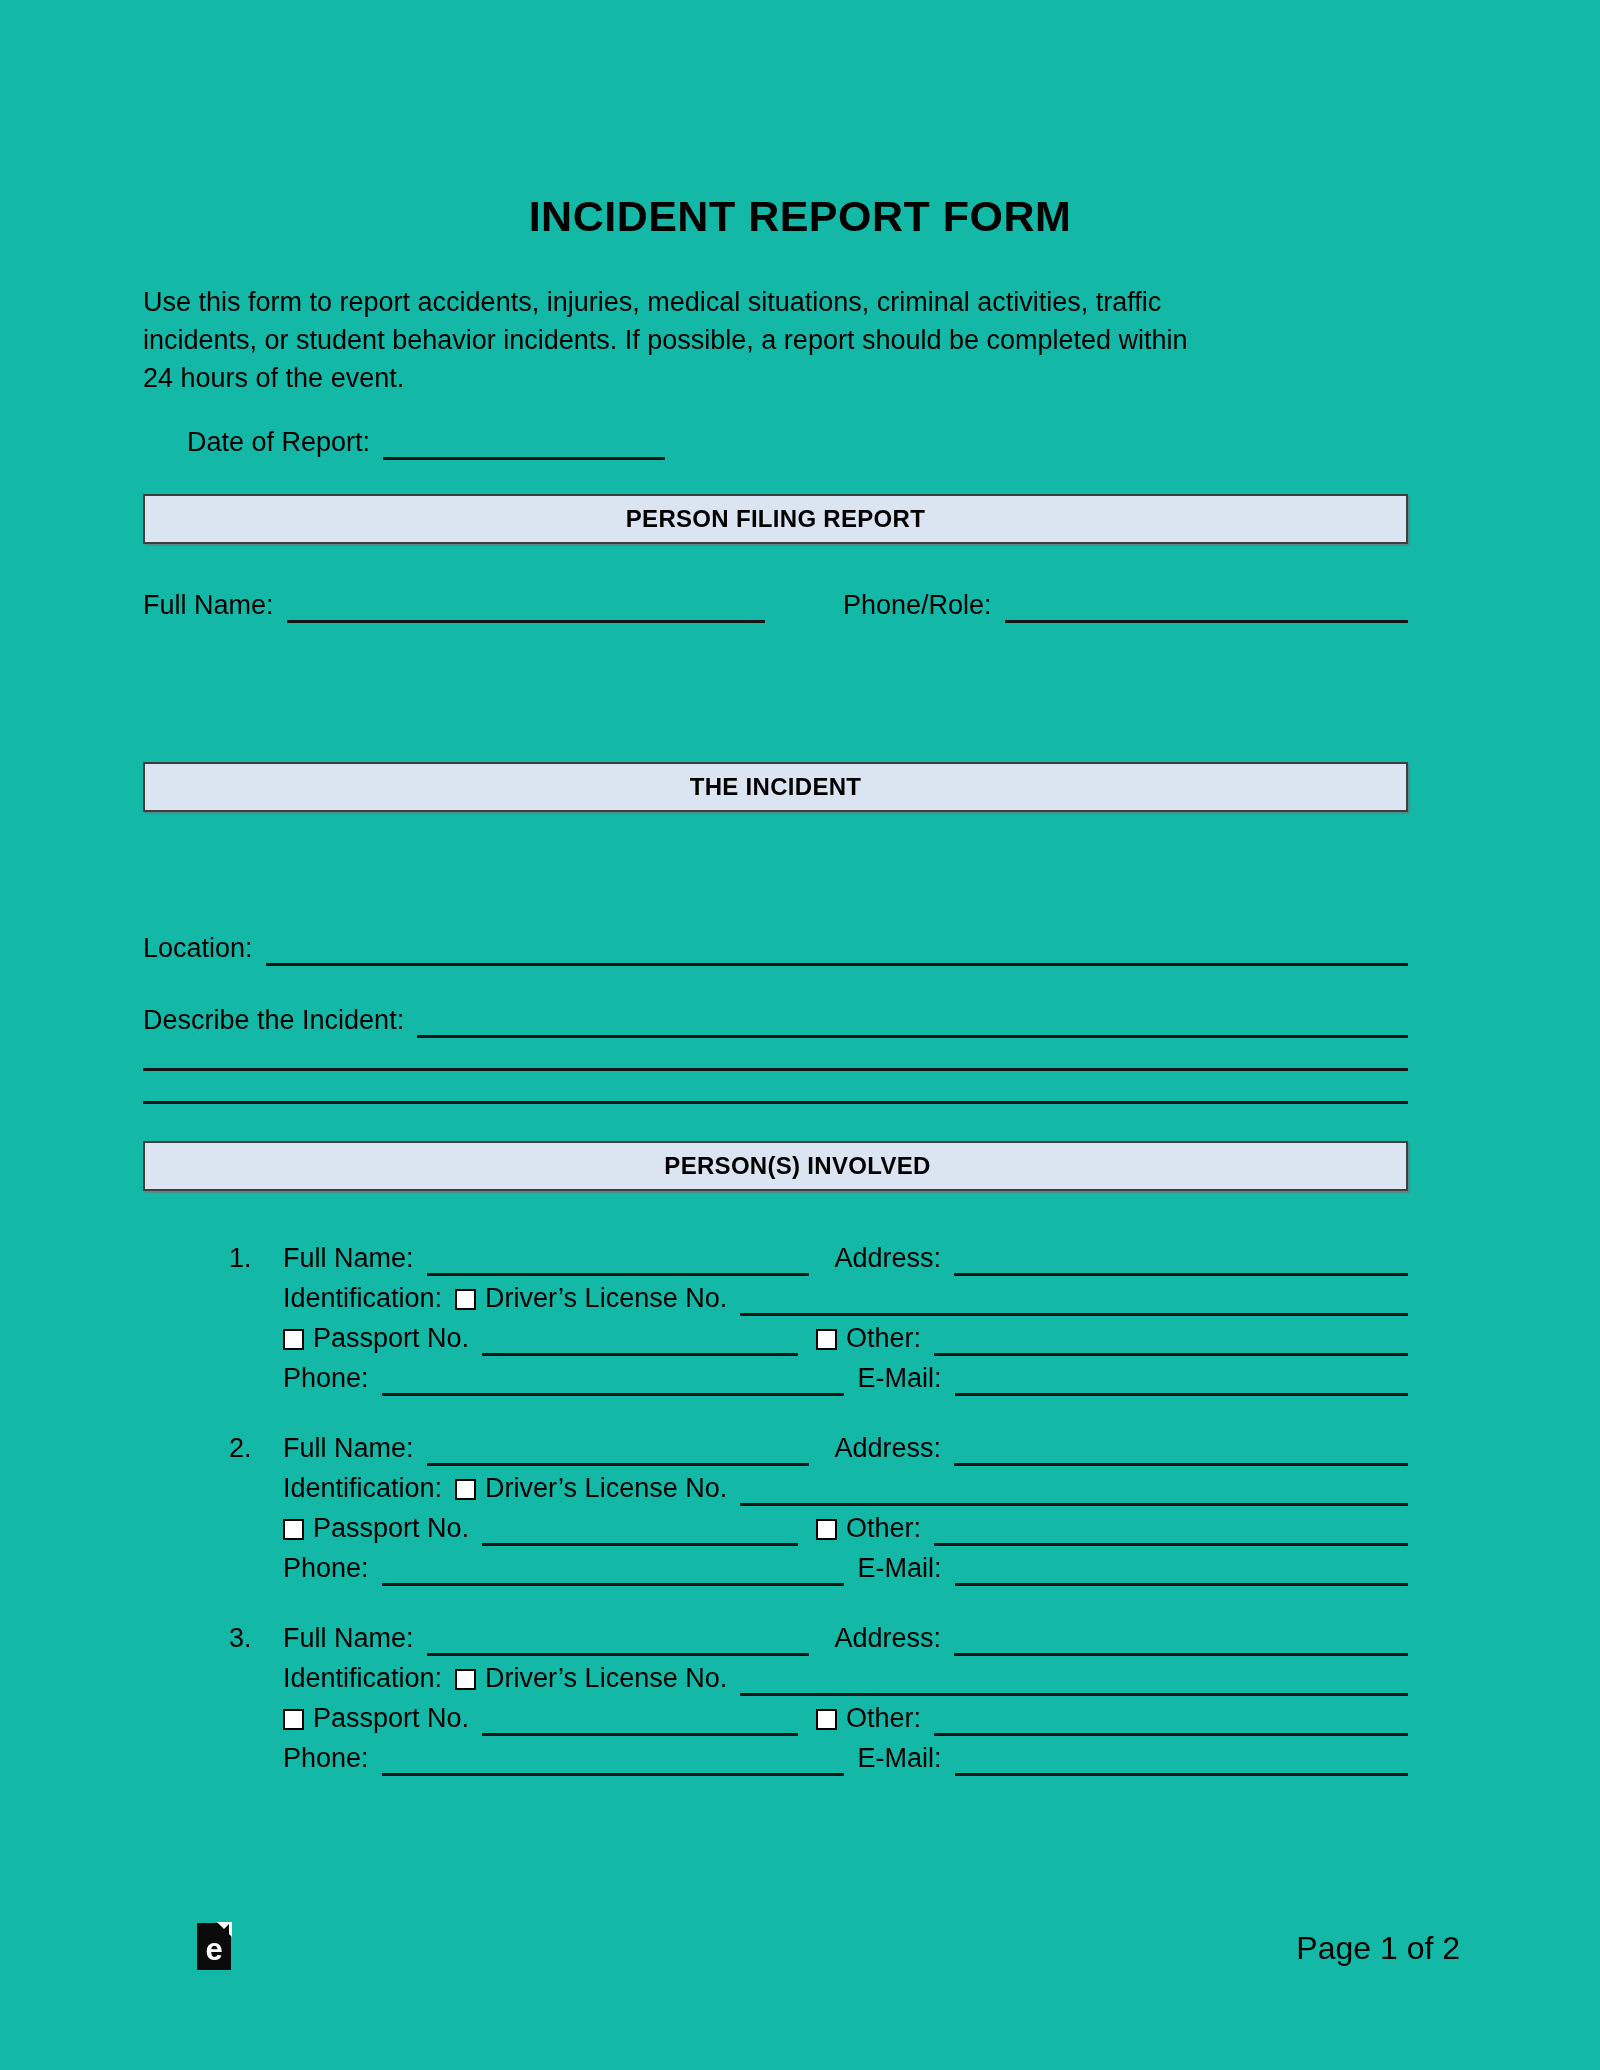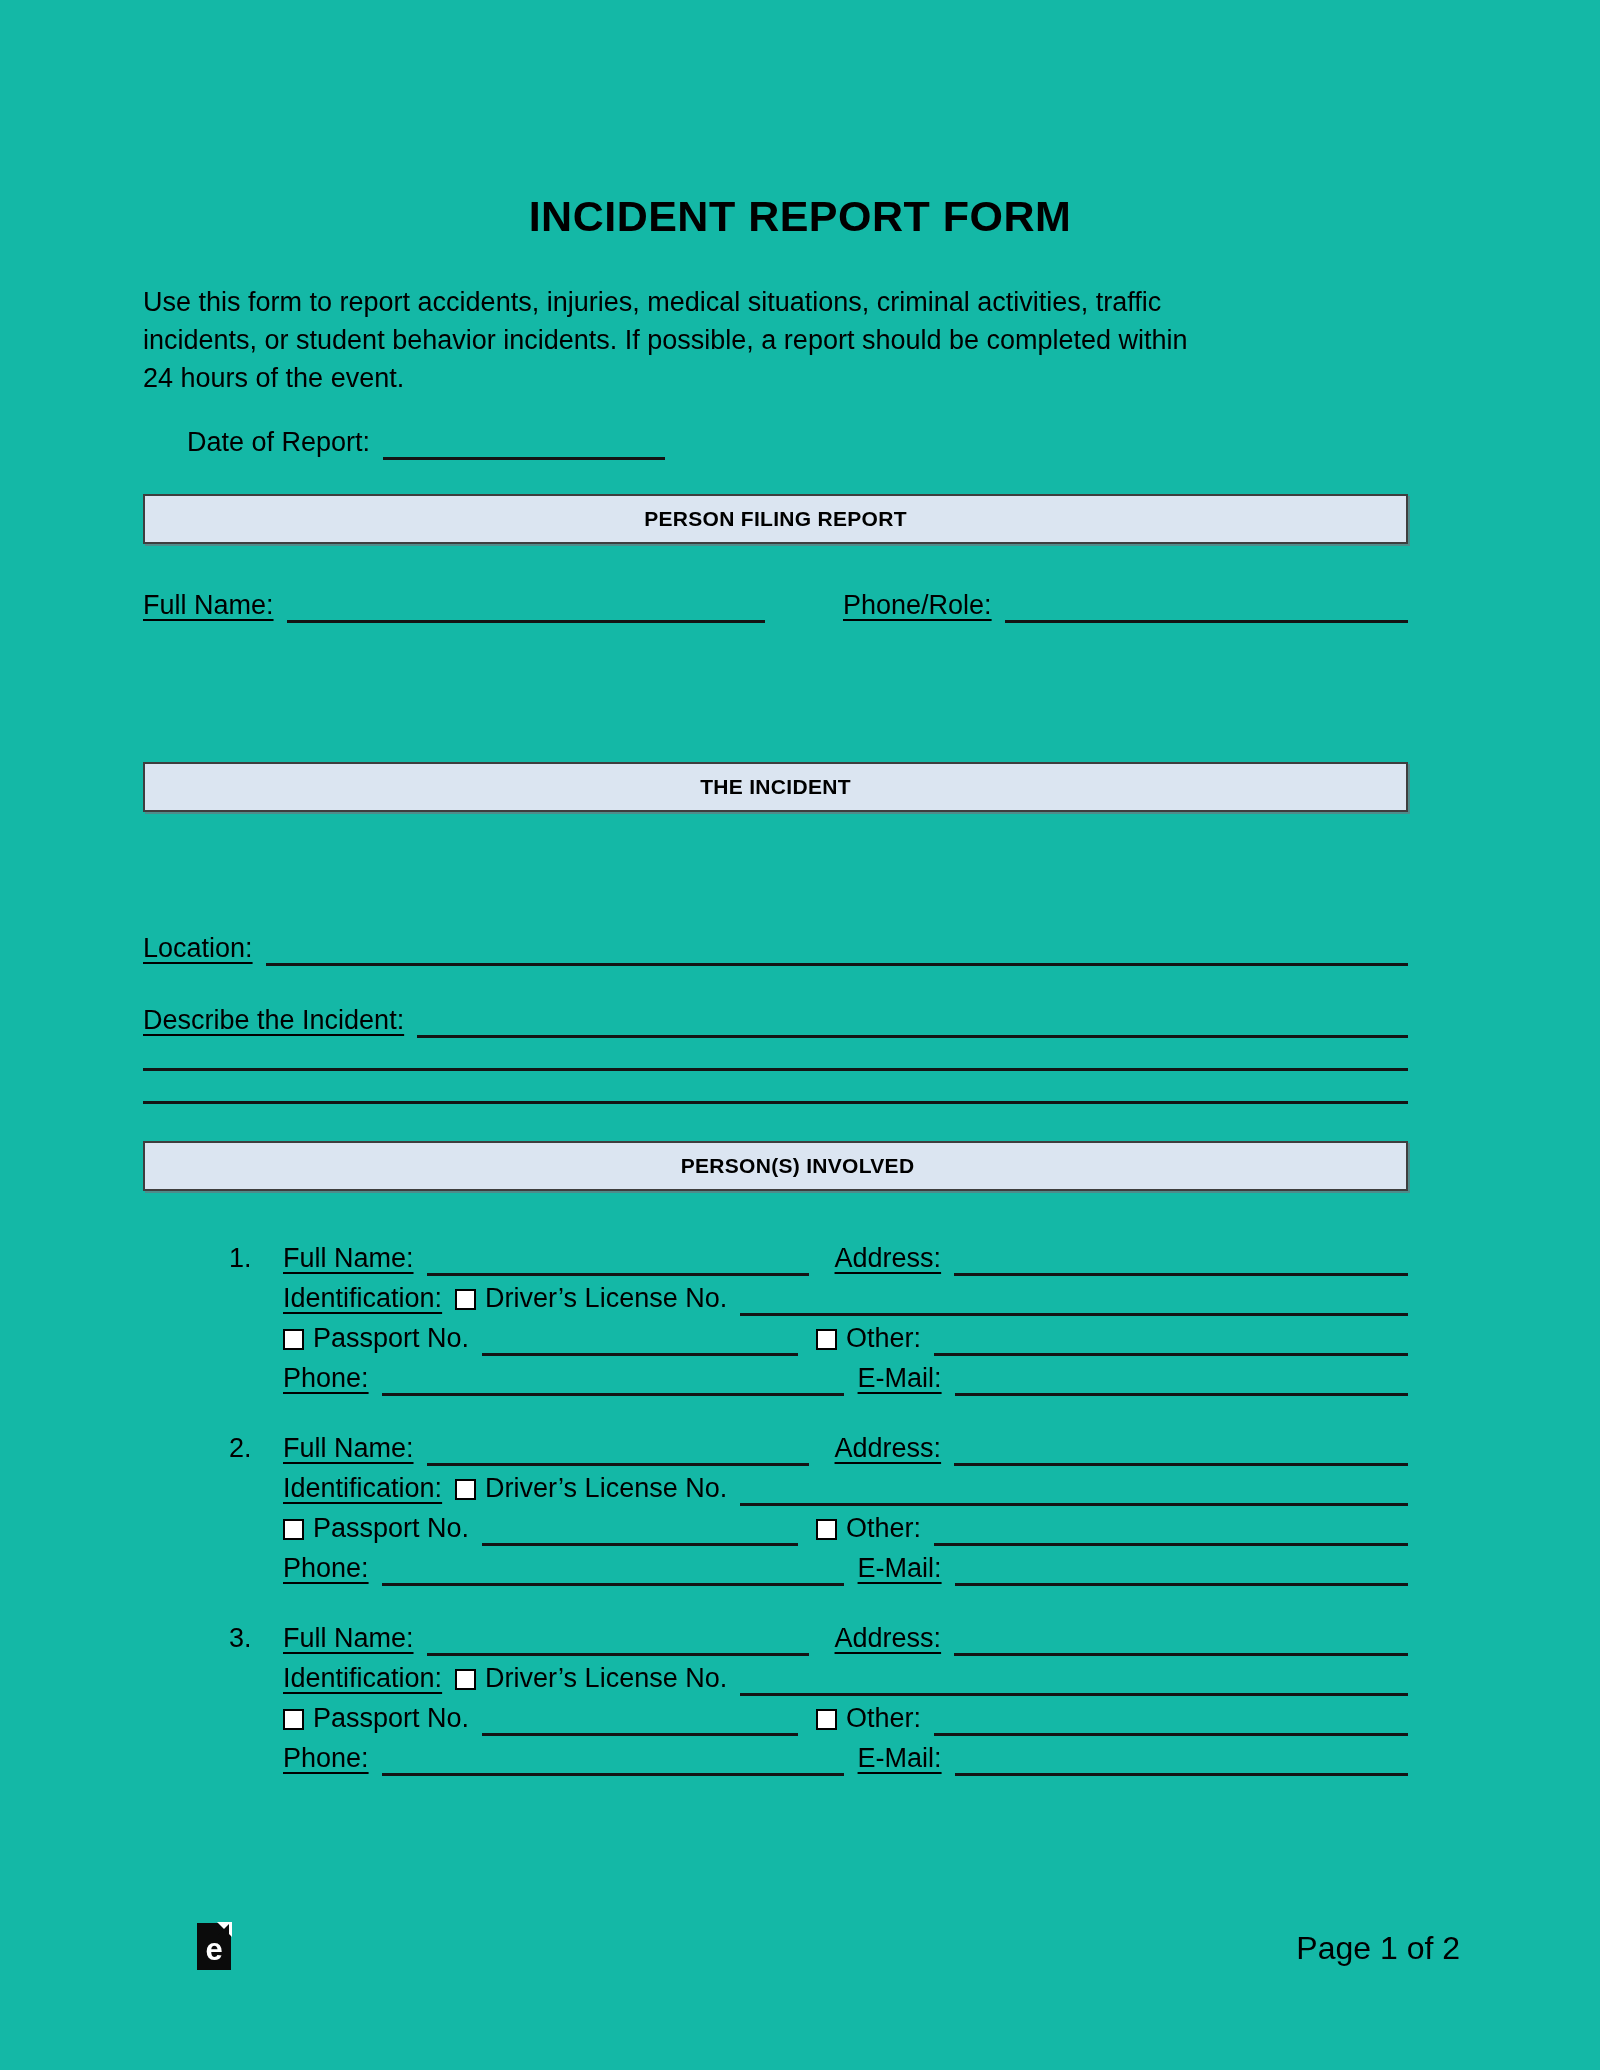--- a/index.html
+++ b/index.html
@@ -12,35 +12,35 @@
 
   .doc-title {
     position:absolute; top:192px; left:0; right:0;
     text-align:center; font-weight:bold; font-size:43px; letter-spacing:0.5px;
   }
   .intro { position:absolute; top:283px; left:143px; right:148px; line-height:38px; }
 
   
   .row { display:flex; align-items:flex-end; height:40px; }
   .lbl { white-space:nowrap; padding-bottom:2px; }
-  .u { text-decoration:underline; text-decoration-thickness:2px; text-underline-offset:5px; }
+  .u { text-decoration-thickness:2px; text-underline-offset:5px; }
   .fill { border-bottom:3px solid #141414; height:0; flex:1 1 auto; margin-left:13px; }
   .fill.fixed { flex:0 0 auto; }
   .cb {
     width:17px; height:17px; border:2.5px solid #000; display:inline-block;
     margin:0 9px 6px 0; flex:0 0 auto; background:#fff;
   }
 
   
   .sec {
     position:absolute; left:143px; right:192px; height:46px;
     background:#dbe5f1; border:2px solid #3e3e3e;
     box-shadow:2px 2px 0 rgba(110,116,124,0.65);
     display:flex; align-items:center; justify-content:center;
-    font-weight:bold; font-size:21px; letter-spacing:0.3px;
+    font-weight:bold; font-size:24px; letter-spacing:0.3px;
   }
 
   .two-col { position:absolute; left:143px; right:192px; display:flex; }
   .col-l { width:700px; display:flex; align-items:flex-end; height:40px; }
   .col-r { flex:1; display:flex; align-items:flex-end; height:40px; }
 
   .sigline { border-bottom:7px solid #1e74bd; height:0; flex:1 1 auto; margin-left:13px; }
 
   .longrow { position:absolute; left:143px; right:192px; }
   .contline { position:absolute; left:143px; right:192px; border-bottom:3px solid #141414; }

